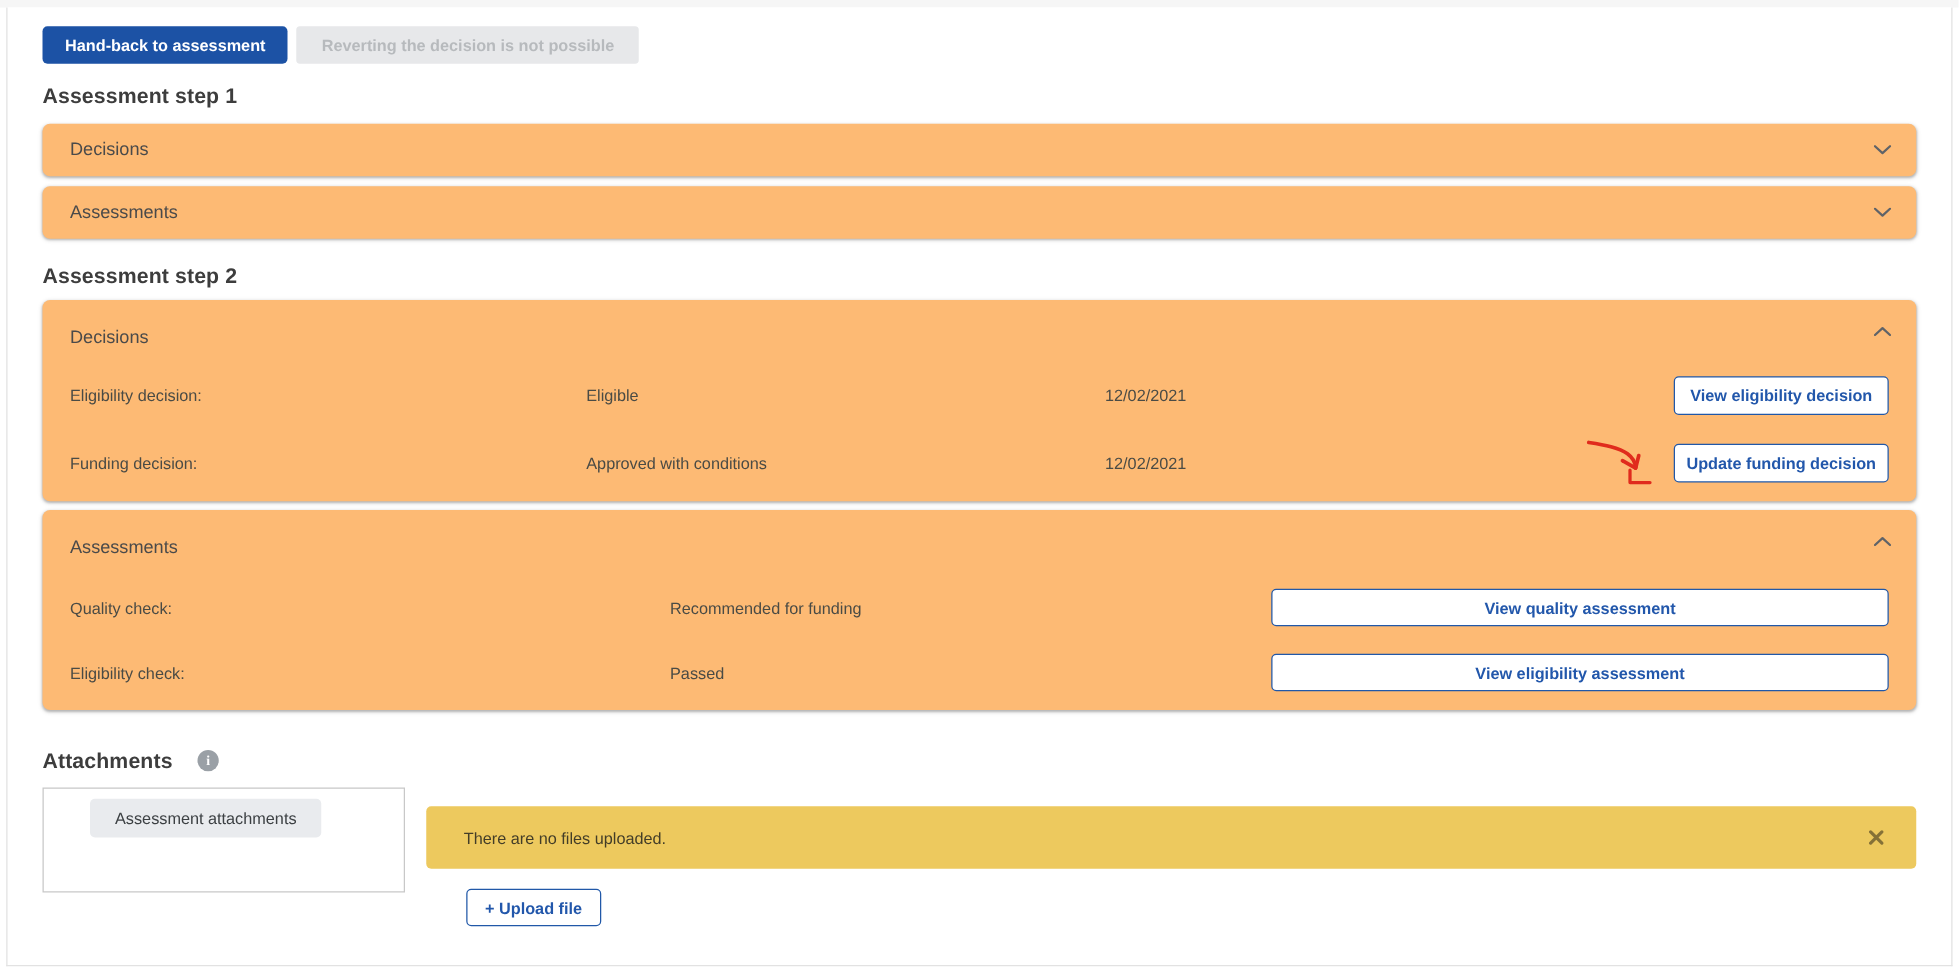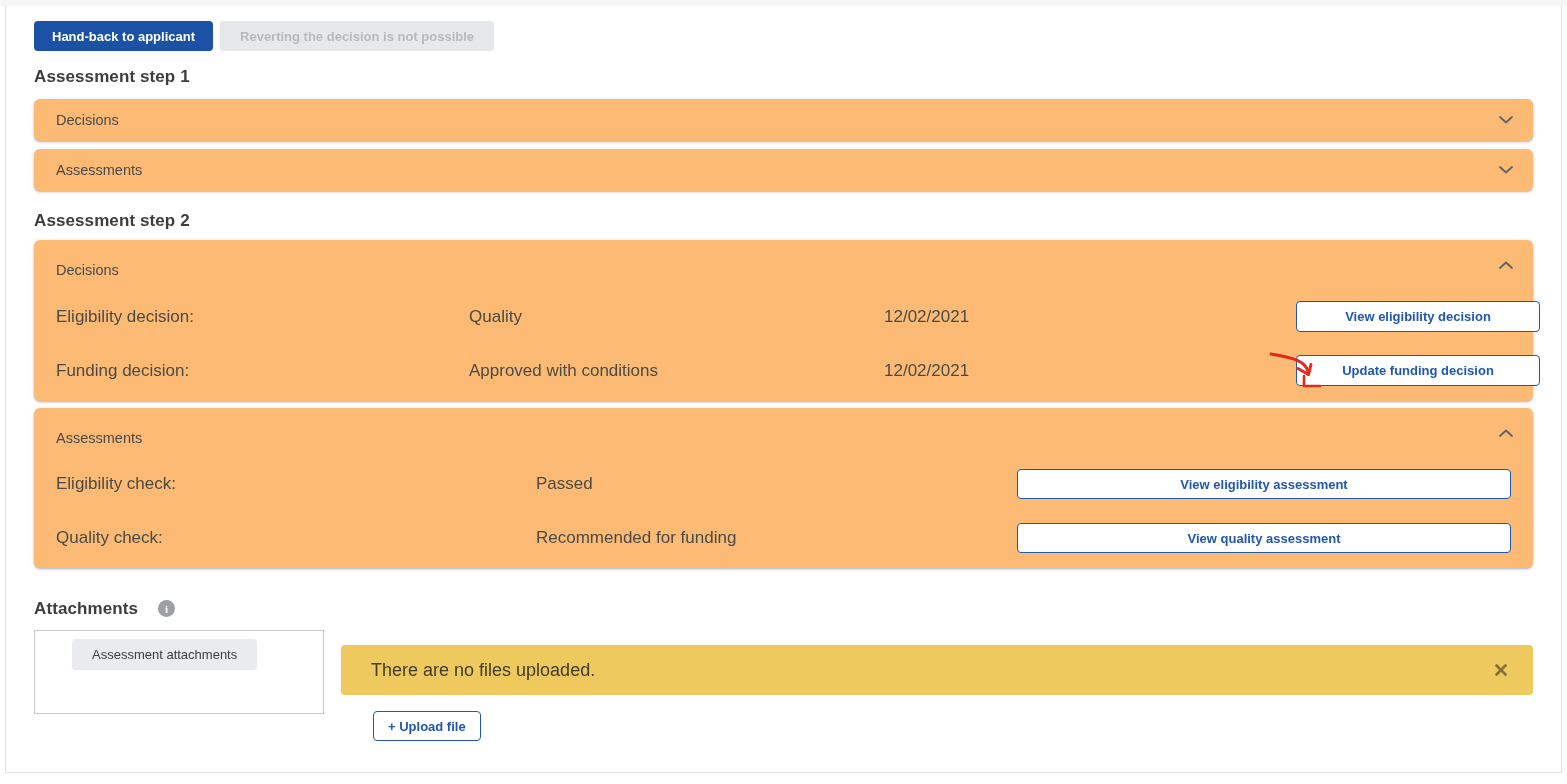--- a/index.html
+++ b/index.html
@@ -72,29 +72,29 @@
   
   .d-row {
     display: grid;
     grid-template-columns: 413px 415px 412px 1fr;
     align-items: center;
     padding: 0 22px;
     margin-top: 22px;
     min-height: 31px;
   }
   .d-row.second { margin-top: 23px; }
-  .cell-label, .cell-value, .cell-date { font-size: 17px; color: #4a4b45; }
+  .cell-label, .cell-value, .cell-date { font-size: 13px; color: #4a4b45; }
   .btn-outline {
     background: #fff; color: #2257ab;
     border: 1px solid #2158a8; border-radius: 4px;
     font-family: "Liberation Sans", sans-serif;
     font-size: 13px; font-weight: 600;
     height: 31px; cursor: pointer;
   }
-  .d-row .btn-outline { width: 244px; justify-self: end; }
+  .d-row .btn-outline { width: 172px; justify-self: end; }
 
   
   .a-row {
     display: grid;
     grid-template-columns: 480px 481px 1fr;
     align-items: center;
     padding: 0 22px;
     margin-top: 22px;
     min-height: 30px;
   }
@@ -127,41 +127,41 @@
     background: #e9ebee; border-radius: 4px;
     font-size: 13px; color: #3c4043; cursor: pointer;
   }
   .attach-right { flex: 1; }
   .alert-yellow {
     margin-top: 15px; height: 50px;
     background: #edc95e; border-radius: 4px;
     display: flex; align-items: center;
     padding: 0 26px 0 30px;
   }
-  .alert-text { font-size: 18px; color: #433d28; }
+  .alert-text { font-size: 13px; color: #433d28; }
   .alert-close { margin-left: auto; display: inline-flex; cursor: pointer; }
   .btn-upload {
     margin-top: 16px;
     background: #fff; color: #2257ab;
     border: 1px solid #2158a8; border-radius: 4px;
     font-family: "Liberation Sans", sans-serif;
     font-size: 13px; font-weight: 600;
     height: 30px; padding: 0 14px; cursor: pointer; margin-left: 32px;
   }
 </style>
 </head>
 <body>
 
 <div class="top-strip"></div>
 
 <div class="container">
   <div class="content">
 
     <div class="action-row">
-      <button class="btn-primary">Hand-back to applicant</button>
+      <button class="btn-primary">Hand-back to assessment</button>
       <button class="btn-disabled" disabled="">Reverting the decision is not possible</button>
     </div>
 
     <h2 class="section-title" id="title-step1">Assessment step 1</h2>
 
     <div class="card card-collapsed">
       <span class="card-title">Decisions</span>
       <span class="chev">
         <svg width="14" height="8" viewBox="0 0 14 8">
             <polyline points="1,1 7,6.5 13,1" fill="none" stroke="#5f6368" stroke-width="1.8" stroke-linecap="round" stroke-linejoin="round"></polyline>
@@ -185,21 +185,21 @@
         <span class="card-title">Decisions</span>
         <span class="chev">
           <svg width="14" height="8" viewBox="0 0 14 8">
               <polyline points="1,7 7,1.5 13,7" fill="none" stroke="#5f6368" stroke-width="1.8" stroke-linecap="round" stroke-linejoin="round"></polyline>
             </svg>
         </span>
       </div>
 
       <div class="d-row">
         <span class="cell-label">Eligibility decision:</span>
-        <span class="cell-value">Quality</span>
+        <span class="cell-value">Eligible</span>
         <span class="cell-date">12/02/2021</span>
         <button class="btn-outline">View eligibility decision</button>
       </div>
 
       <div class="d-row second">
         <span class="cell-label">Funding decision:</span>
         <span class="cell-value">Approved with conditions</span>
         <span class="cell-date">12/02/2021</span>
         <button class="btn-outline">Update funding decision</button>
       </div>
@@ -215,30 +215,30 @@
     <div class="card card-expanded">
       <div class="exp-header">
         <span class="card-title">Assessments</span>
         <span class="chev">
           <svg width="14" height="8" viewBox="0 0 14 8">
               <polyline points="1,7 7,1.5 13,7" fill="none" stroke="#5f6368" stroke-width="1.8" stroke-linecap="round" stroke-linejoin="round"></polyline>
             </svg>
         </span>
       </div>
 
+      <div class="a-row second">
+        <span class="cell-label">Quality check:</span>
+        <span class="cell-value">Recommended for funding</span>
+        <button class="btn-outline">View quality assessment</button>
+      </div>
+
       <div class="a-row">
         <span class="cell-label">Eligibility check:</span>
         <span class="cell-value">Passed</span>
         <button class="btn-outline">View eligibility assessment</button>
-      </div>
-
-      <div class="a-row second">
-        <span class="cell-label">Quality check:</span>
-        <span class="cell-value">Recommended for funding</span>
-        <button class="btn-outline">View quality assessment</button>
       </div>
     </div>
 
     <h2 class="section-title" id="title-attachments">
       <span>Attachments</span>
       <span class="info-icon">i</span>
     </h2>
 
     <div class="attach-area">
       <div class="attach-box">

